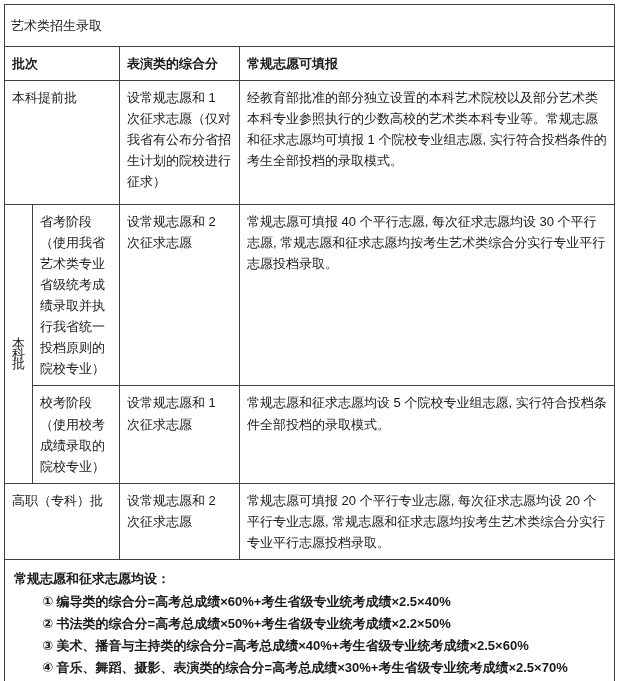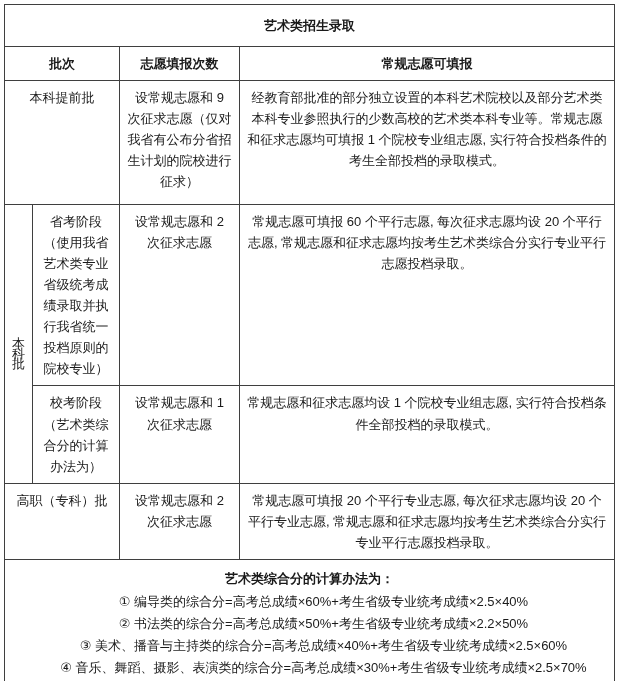--- a/index.html
+++ b/index.html
@@ -23,27 +23,27 @@
     width: 610px;
     table-layout: fixed;
     background: #ffffff;
   }
   table.admission td, table.admission th {
     border: 1px solid #3f3f3f;
     vertical-align: top;
     padding: 6px 7px;
     font-size: 13px;
     line-height: 1.62;
-    text-align: center;
+    text-align: left;
     word-break: break-all;
     box-sizing: border-box;
   }
   .title-cell {
     text-align: center;
-    font-weight: bold;
+    font-weight: normal;
     font-size: 15px;
     vertical-align: middle !important;
     padding: 10px 6px !important;
     height: 38px;
   }
   th {
     font-weight: bold;
     height: 30px;
   }
   tr.row-early td { height: 124px; }
@@ -65,21 +65,21 @@
   }
   .footer-cell {
     padding: 8px 9px !important;
     height: 130px;
   }
   .footer-heading {
     font-weight: bold;
     margin: 0 0 2px 0;
   }
   .footer-item {
-    font-weight: normal;
+    font-weight: bold;
     padding-left: 28px;
     margin: 1px 0;
   }
   .footer-note {
     font-weight: normal;
     margin: 2px 0 0 0;
   }
 </style>
 </head>
 <body>
@@ -93,54 +93,54 @@
       <col style="width:375px">
     </colgroup>
 
     <tbody>
         <tr>
       <td class="title-cell" colspan="4">艺术类招生录取</td>
     </tr>
 
     <tr>
       <th colspan="2">批次</th>
-      <th>志愿填报次数</th>
+      <th>表演类的综合分</th>
       <th>常规志愿可填报</th>
     </tr>
 
     <tr class="row-early">
       <td colspan="2">本科提前批</td>
-      <td>设常规志愿和 9 次征求志愿（仅对我省有公布分省招生计划的院校进行征求）</td>
+      <td>设常规志愿和 1 次征求志愿（仅对我省有公布分省招生计划的院校进行征求）</td>
       <td>经教育部批准的部分独立设置的本科艺术院校以及部分艺术类本科专业参照执行的少数高校的艺术类本科专业等。常规志愿和征求志愿均可填报 1 个院校专业组志愿, 实行符合投档条件的考生全部投档的录取模式。</td>
     </tr>
 
     <tr class="row-provincial">
       <td class="vertical-cell" rowspan="2">
         <span class="vertical-text">本科批</span>
       </td>
       <td>省考阶段（使用我省艺术类专业省级统考成绩录取并执行我省统一投档原则的院校专业）</td>
       <td>设常规志愿和 2 次征求志愿</td>
-      <td>常规志愿可填报 60 个平行志愿, 每次征求志愿均设 20 个平行志愿, 常规志愿和征求志愿均按考生艺术类综合分实行专业平行志愿投档录取。</td>
+      <td>常规志愿可填报 40 个平行志愿, 每次征求志愿均设 30 个平行志愿, 常规志愿和征求志愿均按考生艺术类综合分实行专业平行志愿投档录取。</td>
     </tr>
 
     <tr class="row-school">
-      <td>校考阶段（艺术类综合分的计算办法为）</td>
+      <td>校考阶段（使用校考成绩录取的院校专业）</td>
       <td>设常规志愿和 1 次征求志愿</td>
-      <td>常规志愿和征求志愿均设 1 个院校专业组志愿, 实行符合投档条件全部投档的录取模式。</td>
+      <td>常规志愿和征求志愿均设 5 个院校专业组志愿, 实行符合投档条件全部投档的录取模式。</td>
     </tr>
 
     <tr class="row-vocational">
       <td colspan="2">高职（专科）批</td>
       <td>设常规志愿和 2 次征求志愿</td>
       <td>常规志愿可填报 20 个平行专业志愿, 每次征求志愿均设 20 个平行专业志愿, 常规志愿和征求志愿均按考生艺术类综合分实行专业平行志愿投档录取。</td>
     </tr>
 
     <tr>
       <td class="footer-cell" colspan="4">
-        <div class="footer-heading">艺术类综合分的计算办法为：</div>
+        <div class="footer-heading">常规志愿和征求志愿均设：</div>
         <div class="footer-item">①  编导类的综合分=高考总成绩×60%+考生省级专业统考成绩×2.5×40%</div>
         <div class="footer-item">②  书法类的综合分=高考总成绩×50%+考生省级专业统考成绩×2.2×50%</div>
         <div class="footer-item">③  美术、播音与主持类的综合分=高考总成绩×40%+考生省级专业统考成绩×2.5×60%</div>
         <div class="footer-item">④  音乐、舞蹈、摄影、表演类的综合分=高考总成绩×30%+考生省级专业统考成绩×2.5×70%</div>
         <div class="footer-note">所有高考加分项目及分值均不得用于不安排分省分专业招生计划的招生项目</div>
       </td>
     </tr>
   </tbody>
     </table>
 </div>

